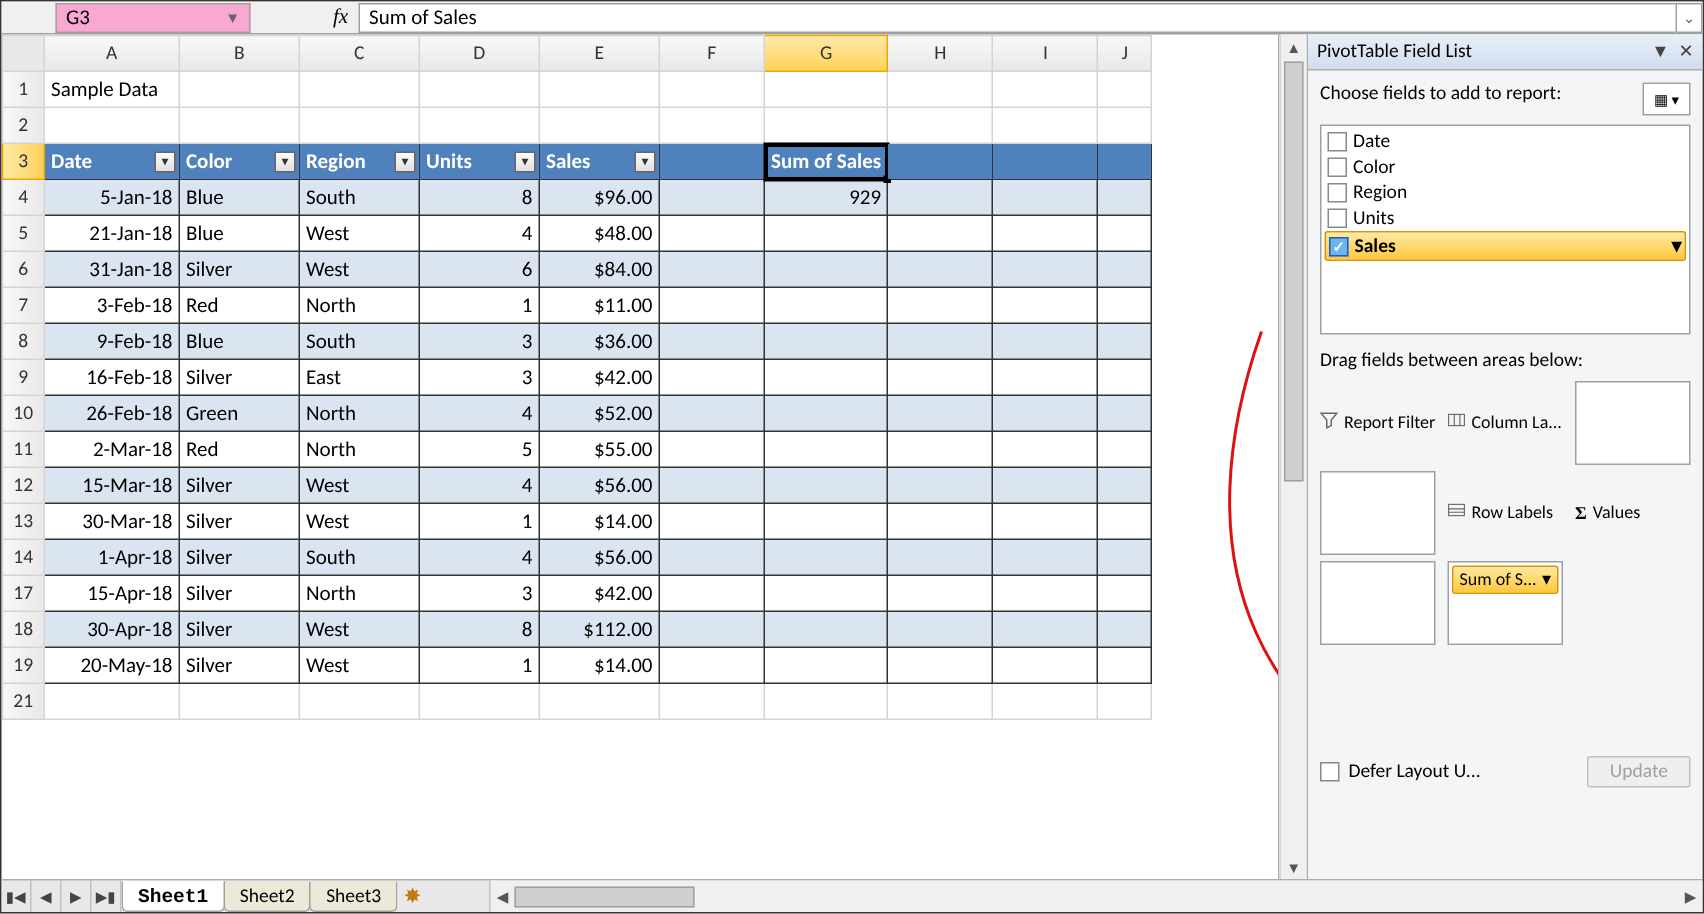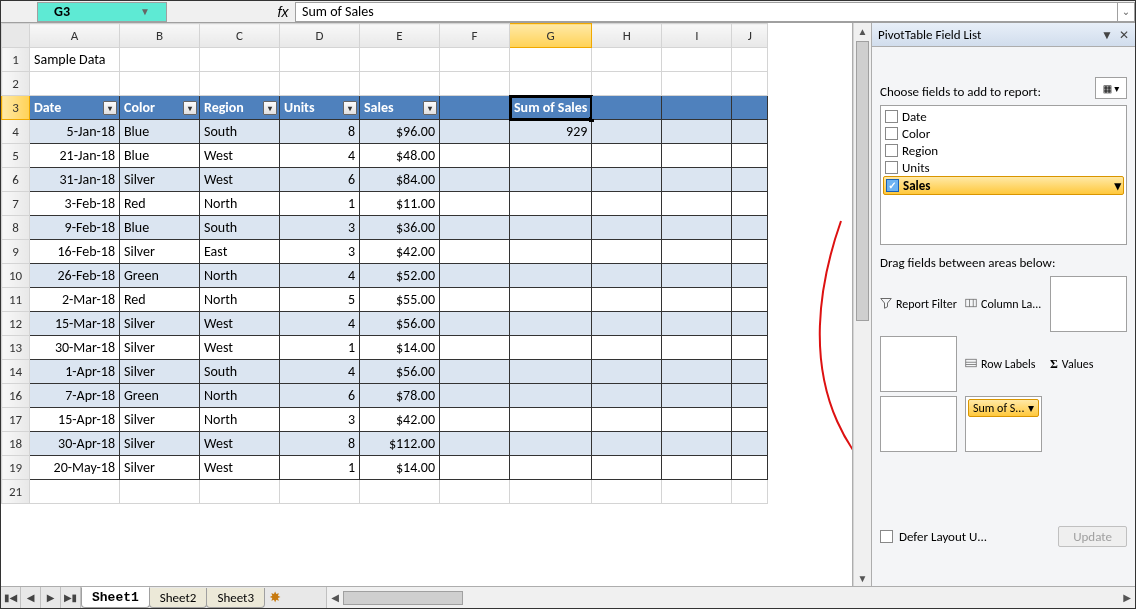--- a/index.html
+++ b/index.html
@@ -16,35 +16,34 @@
   .formula-bar {
     display: flex;
     align-items: center;
     height: 22px;
     border-bottom: 1px solid #a0a0a0;
     background: #f0f0f0;
   }
   .name-box {
     width: 130px;
     height: 20px;
-    background: #5eead4;
+    background: #f9a8d4;
     border: 1px solid #a0a0a0;
-    padding: 0 16px;
+    padding: 0 6px;
     display: flex;
     align-items: center;
     justify-content: space-between;
     margin-left: 36px;
-    font-weight: bold;
   }
   .name-box-dd { font-size: 10px; color: #666; }
   .fx-btn {
     width: 20px; height: 20px;
     display: flex; align-items: center; justify-content: center;
-    font-style: italic; font-family: Liberation Sans, sans-serif;
-    margin-left: 106px;
+    font-style: italic; font-family: Liberation Serif, serif;
+    margin-left: 50px;
   }
   .formula-input {
     flex: 1; height: 20px; background: #fff;
     border: 1px solid #a0a0a0;
     border-right: none;
     padding: 0 6px; display: flex; align-items: center;
     margin-left: 2px;
   }
   .formula-dd {
     width: 18px; height: 20px; border: 1px solid #a0a0a0;
@@ -164,21 +163,21 @@
   .pane-header {
     height: 24px; display: flex; align-items: center;
     padding: 0 6px;
     background: linear-gradient(#e8eff8,#d1dded);
     border-bottom: 1px solid #adadad;
     justify-content: space-between;
   }
   .pane-header .title { font-weight: normal; }
   .pane-header .ctrls { display: flex; gap: 6px; font-size: 12px; color: #444; }
   .pane-body { padding: 8px; flex: 1; display: flex; flex-direction: column; gap: 6px; }
-  .pane-row { display: flex; justify-content: space-between; align-items: flex-end; margin-top: 22px; }
+  .pane-row { display: flex; justify-content: space-between; align-items: flex-start; }
   .opt-btn {
     width: 32px; height: 22px;
     border: 1px solid #a0a0a0; background: #fff;
     display: flex; align-items: center; justify-content: center;
     gap: 2px; font-size: 10px;
   }
   .field-list {
     border: 1px solid #a0a0a0;
     background: #fff;
     height: 140px;
@@ -489,33 +488,20 @@
             <td style="border: 1px solid rgb(212, 212, 212);"></td>
             <td style="border: 1px solid rgb(212, 212, 212);"></td>
           </tr>
           <tr class="data-row band">
             <th>14</th>
             <td class="num">1-Apr-18</td>
             <td>Silver</td>
             <td>South</td>
             <td class="num">4</td>
             <td class="num">$56.00</td>
-            <td style="border: 1px solid rgb(212, 212, 212);"></td>
-            <td style="border: 1px solid rgb(212, 212, 212);"></td>
-            <td style="border: 1px solid rgb(212, 212, 212);"></td>
-            <td style="border: 1px solid rgb(212, 212, 212);"></td>
-            <td style="border: 1px solid rgb(212, 212, 212);"></td>
-          </tr>
-          <tr class="data-row band">
-            <th>16</th>
-            <td class="num">7-Apr-18</td>
-            <td>Green</td>
-            <td>North</td>
-            <td class="num">6</td>
-            <td class="num">$78.00</td>
             <td style="border: 1px solid rgb(212, 212, 212);"></td>
             <td style="border: 1px solid rgb(212, 212, 212);"></td>
             <td style="border: 1px solid rgb(212, 212, 212);"></td>
             <td style="border: 1px solid rgb(212, 212, 212);"></td>
             <td style="border: 1px solid rgb(212, 212, 212);"></td>
           </tr>
           <tr class="data-row">
             <th>17</th>
             <td class="num">15-Apr-18</td>
             <td>Silver</td>

